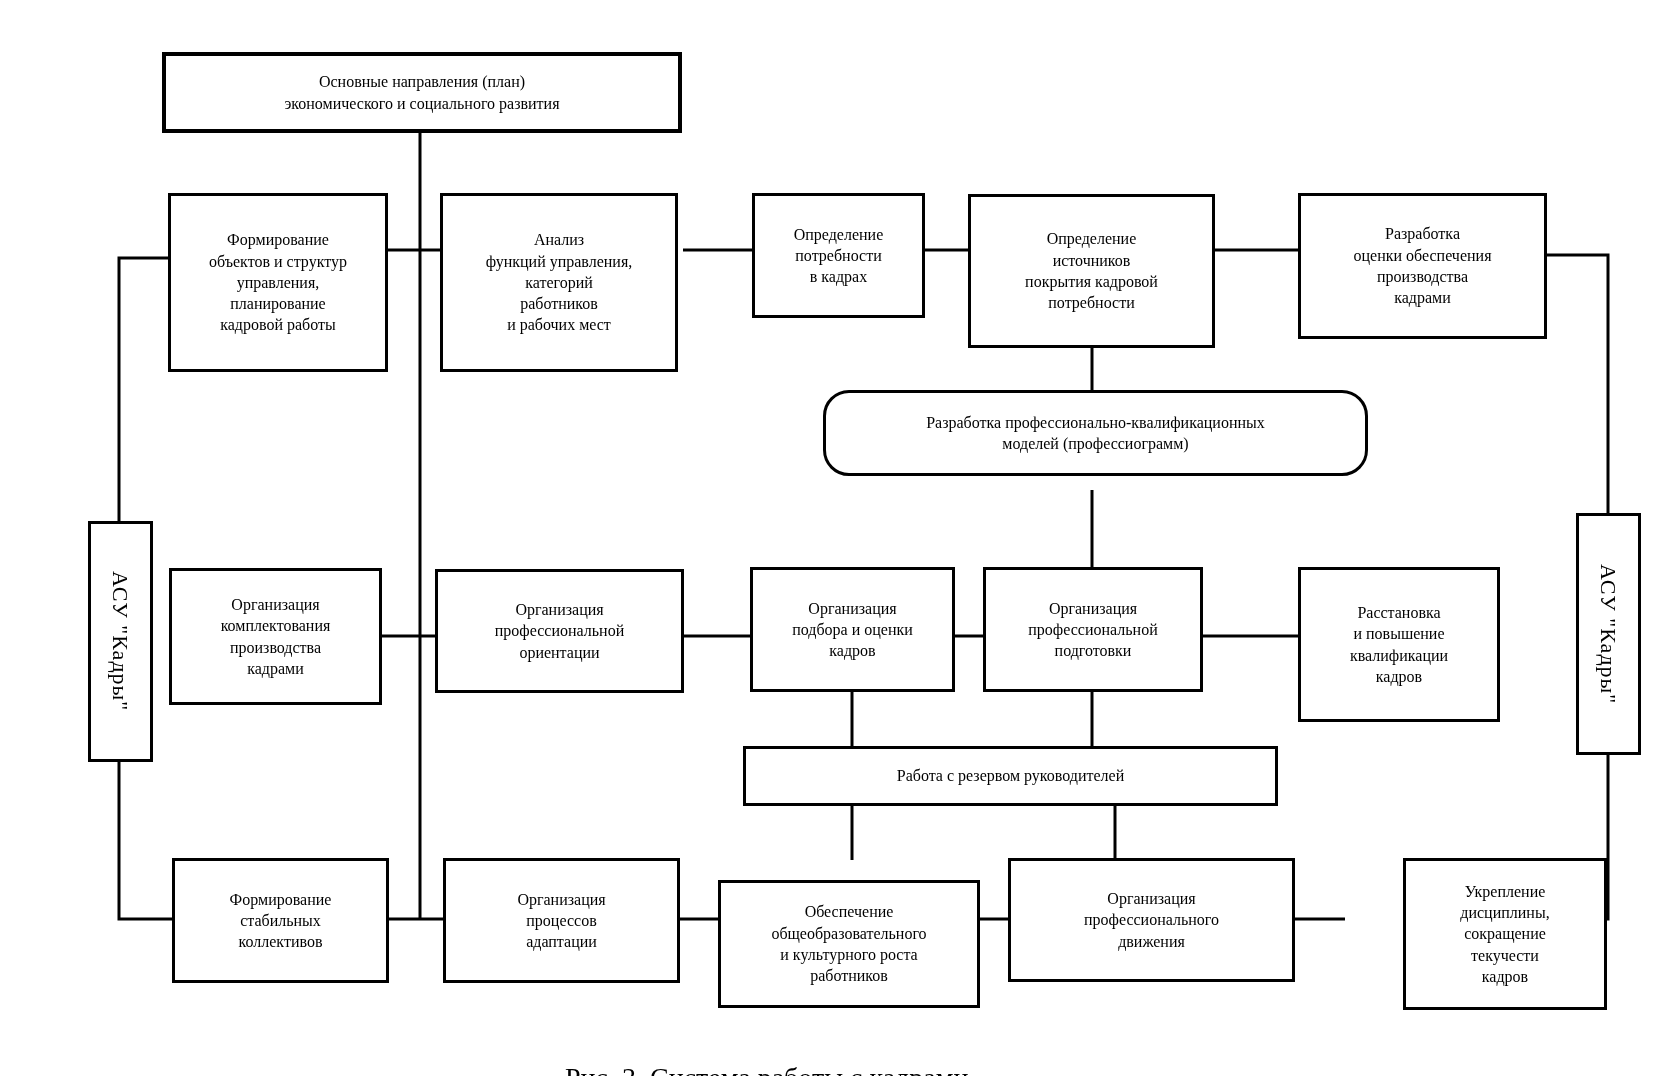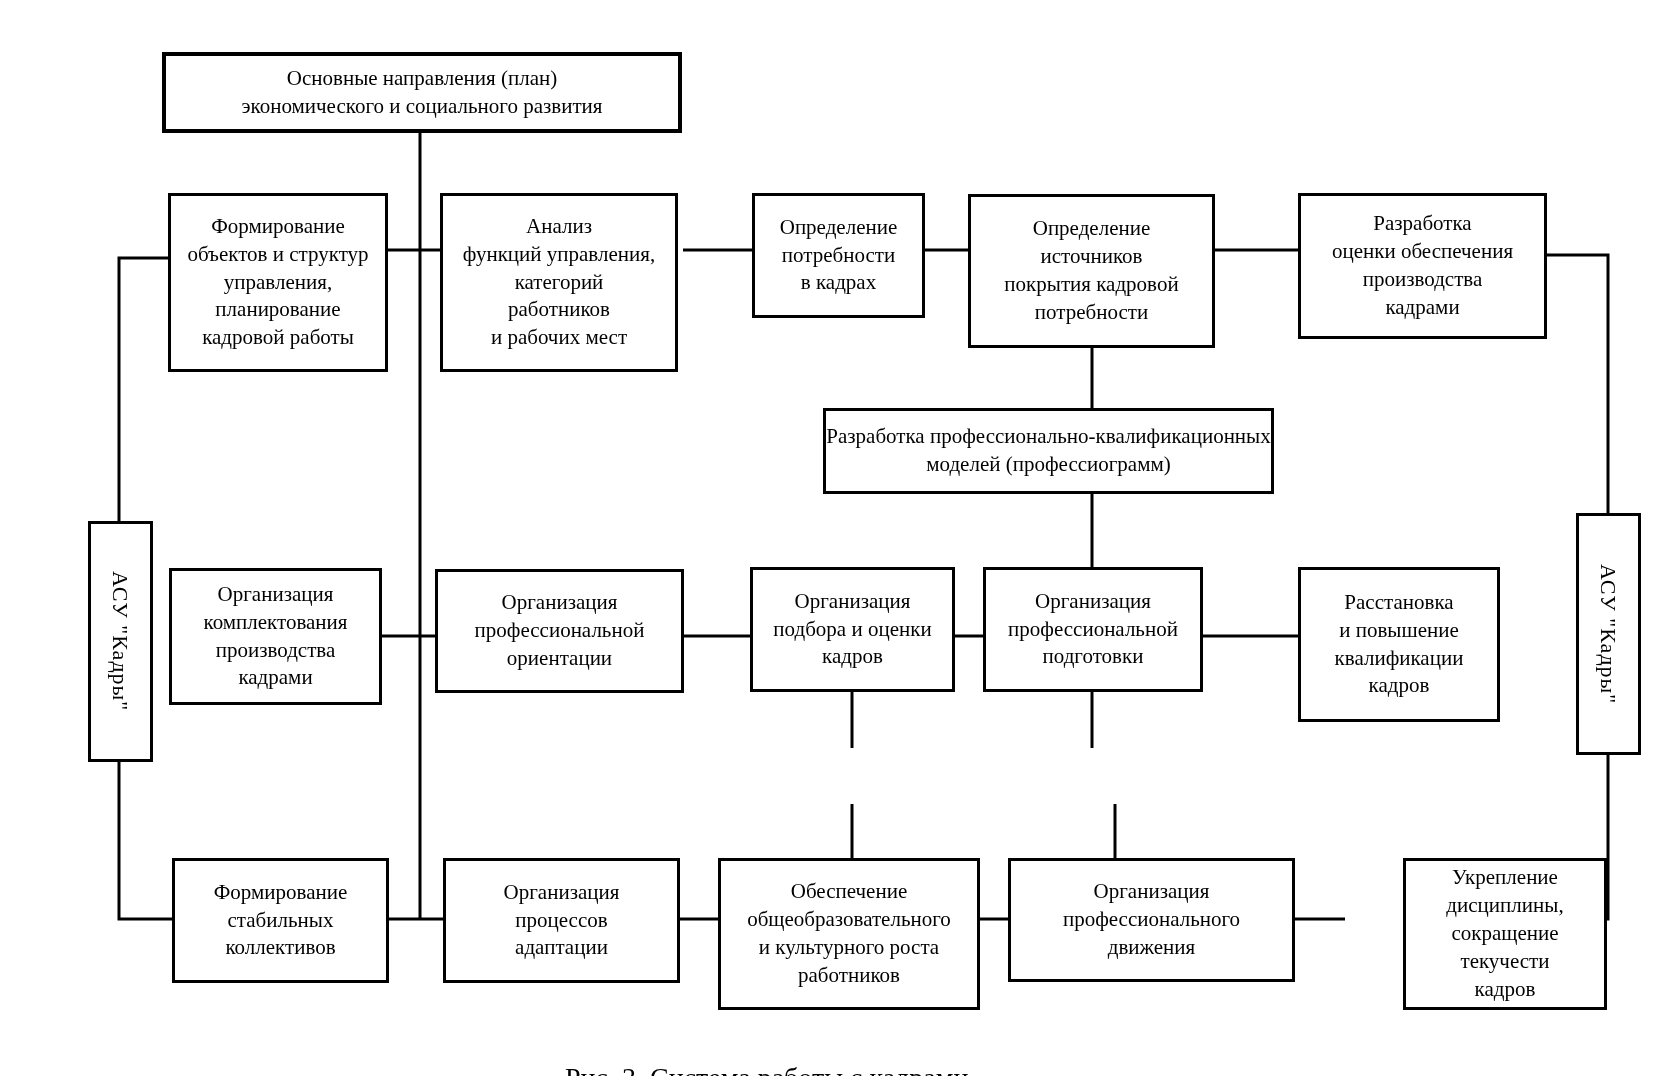--- a/index.html
+++ b/index.html
@@ -15,21 +15,21 @@
   .box{
     position:absolute;
     box-sizing:border-box;
     border:3px solid #000;
     background:#fff;
     display:flex;
     align-items:center;
     justify-content:center;
     text-align:center;
     white-space:pre-line;
-    font-size:21px;
+    font-size:16px;
     line-height:1.33;
     z-index:1;
   }
   .vbox{
     writing-mode:vertical-rl;
     letter-spacing:1px;
     font-size:22px;
   }
   .caption{
     position:absolute;
@@ -88,21 +88,21 @@
 в кадрах</div>
   <div class="box" style="left:968px;top:194px;width:247px;height:154px;">Определение
 источников
 покрытия кадровой
 потребности</div>
   <div class="box" style="left:1298px;top:193px;width:249px;height:146px;">Разработка
 оценки обеспечения
 производства
 кадрами</div>
 
-  <div class="box" style="left:823px;top:408px;width:451px;height:86px;">Разработка профессионально-квалификационных
+  <div class="box" style="left:823px;top:390px;width:545px;height:86px;border-radius:26px;">Разработка профессионально-квалификационных
 моделей (профессиограмм)</div>
 
   <div class="box vbox" style="left:88px;top:521px;width:65px;height:241px;">АСУ "Кадры"</div>
   <div class="box vbox" style="left:1576px;top:513px;width:65px;height:242px;">АСУ "Кадры"</div>
 
   <div class="box" style="left:169px;top:568px;width:213px;height:137px;">Организация
 комплектования
 производства
 кадрами</div>
   <div class="box" style="left:435px;top:569px;width:249px;height:124px;">Организация
@@ -112,28 +112,29 @@
 подбора и оценки
 кадров</div>
   <div class="box" style="left:983px;top:567px;width:220px;height:125px;">Организация
 профессиональной
 подготовки</div>
   <div class="box" style="left:1298px;top:567px;width:202px;height:155px;">Расстановка
 и повышение
 квалификации
 кадров</div>
 
+  <div class="box" style="left:743px;top:746px;width:535px;height:60px;">Работа с резервом руководителей</div>
 
   <div class="box" style="left:172px;top:858px;width:217px;height:125px;">Формирование
 стабильных
 коллективов</div>
   <div class="box" style="left:443px;top:858px;width:237px;height:125px;">Организация
 процессов
 адаптации</div>
-  <div class="box" style="left:718px;top:858px;width:262px;height:152px;">Обеспечение
+  <div class="box" style="left:718px;top:880px;width:262px;height:128px;">Обеспечение
 общеобразовательного
 и культурного роста
 работников</div>
   <div class="box" style="left:1008px;top:858px;width:287px;height:124px;">Организация
 профессионального
 движения</div>
   <div class="box" style="left:1403px;top:858px;width:204px;height:152px;">Укрепление
 дисциплины,
 сокращение
 текучести

